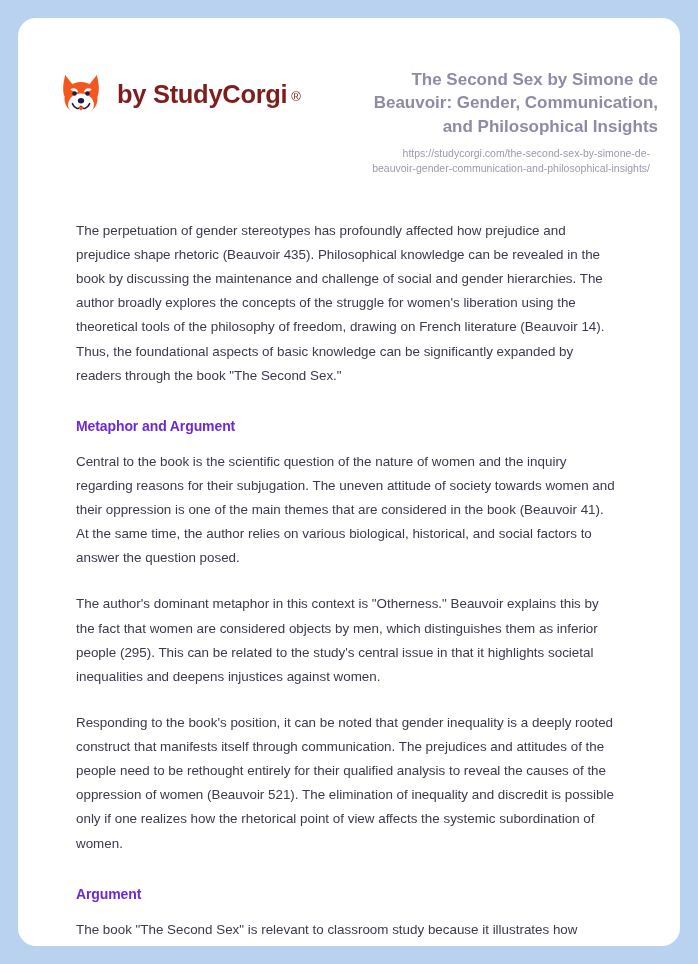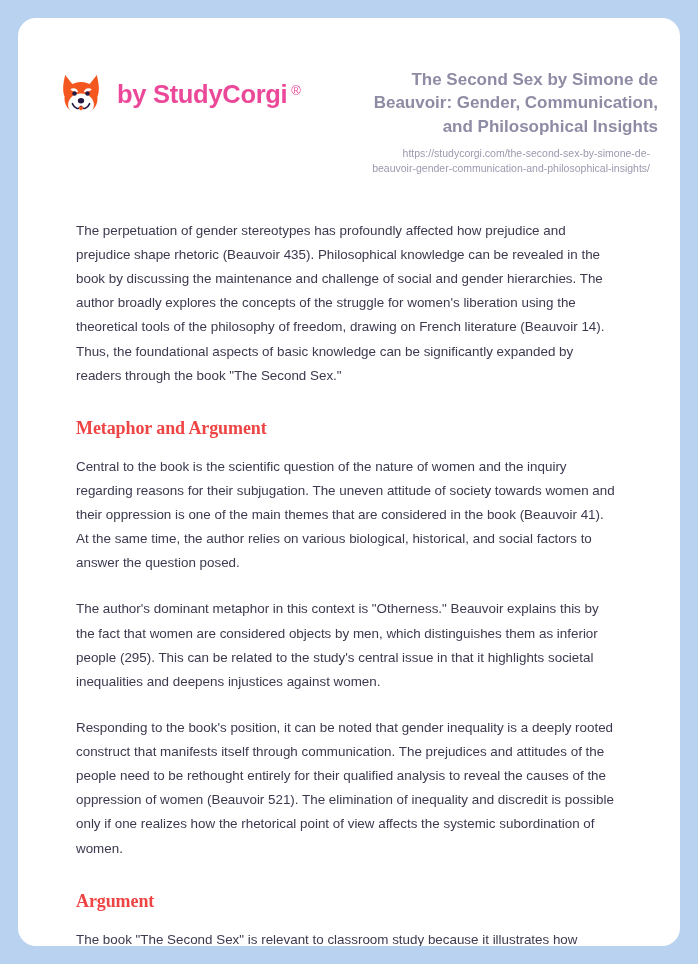--- a/index.html
+++ b/index.html
@@ -48,22 +48,22 @@
     padding-top: 10px;
   }
   .brand-logo {
     width: 46px;
     height: 46px;
     flex: 0 0 auto;
     display: block;
   }
   .brand-wordmark {
     display: flex;
-    align-items: center;
-    color: #ec4899;
+    align-items: flex-end;
+    color: #7f1d1d;
     font-size: 25.5px;
     font-weight: bold;
     letter-spacing: -0.3px;
     line-height: 1;
     white-space: nowrap;
   }
   .brand-reg {
     font-size: 13px;
     font-weight: normal;
     line-height: 1;
@@ -90,26 +90,25 @@
     line-height: 1.36;
     margin: 8px;
     word-break: break-word;
   }
   
   .doc-body {
     padding: 36px 64px 0 58px;
     box-sizing: border-box;
   }
   .section-heading {
-    color: #ef4444;
-    font-size: 18px;
+    color: #6d28d9;
+    font-size: 14px;
     font-weight: bold;
     letter-spacing: -0.1px;
     margin: 30px 0 16px 0;
-    font-family: Liberation Serif, serif;
   }
   .section-heading:first-child {
     margin-top: 0;
   }
   .body-paragraph {
     color: #3b3a4f;
     font-size: 13.4px;
     line-height: 1.80;
     margin: 0 0 22px 0;
     text-align: left;

